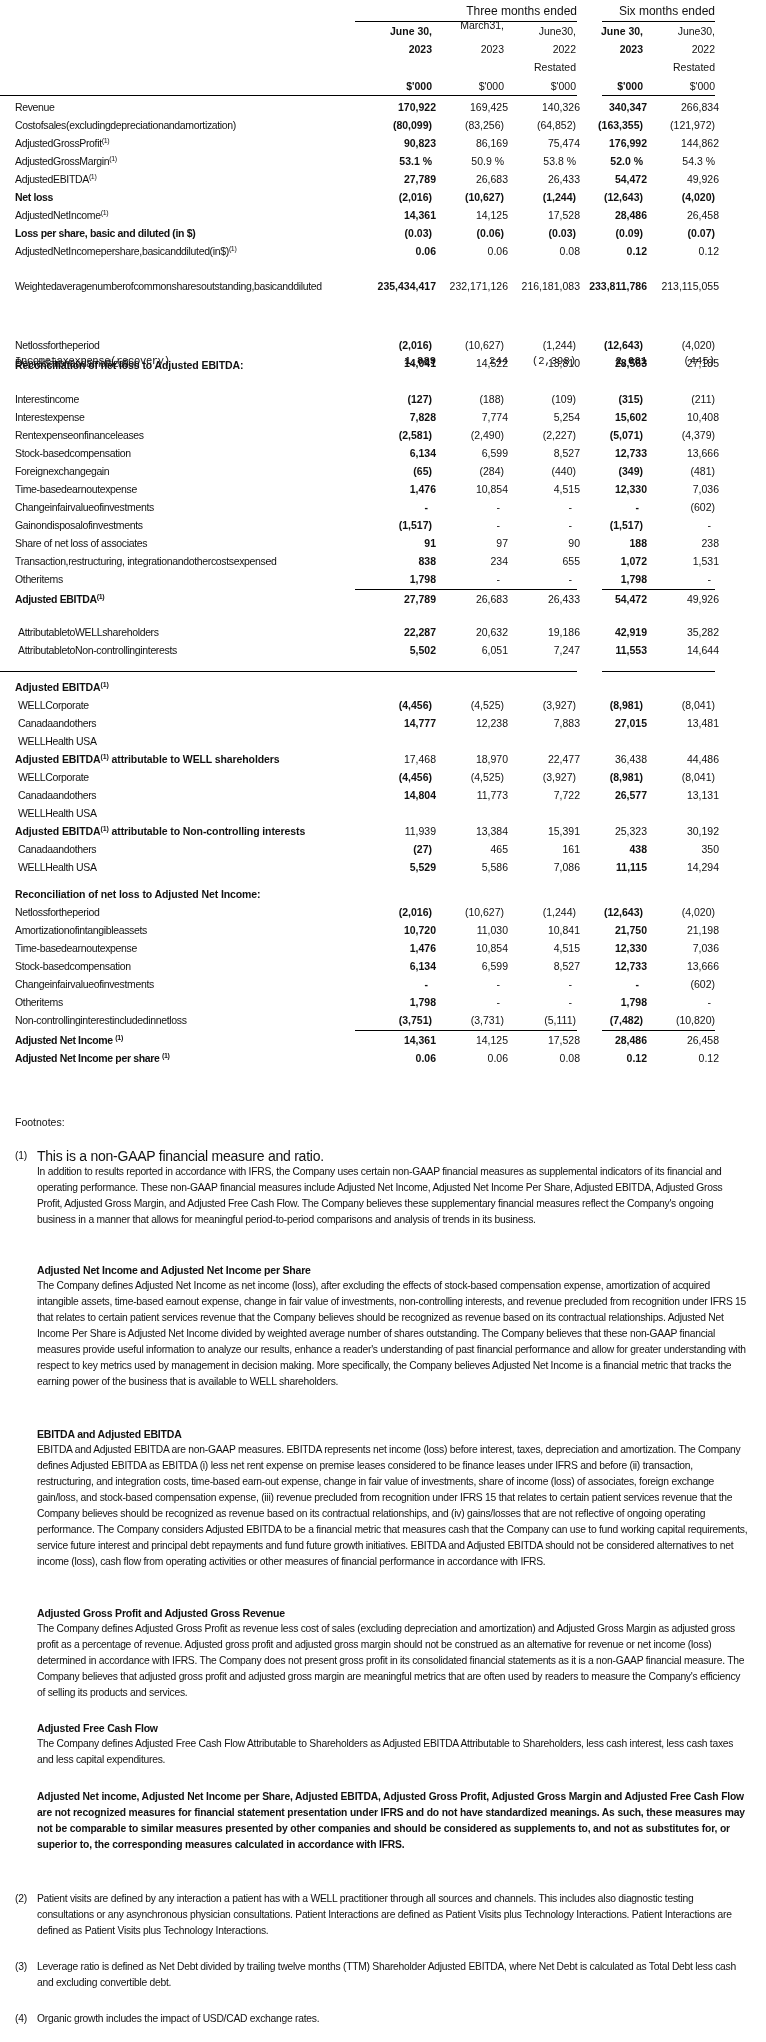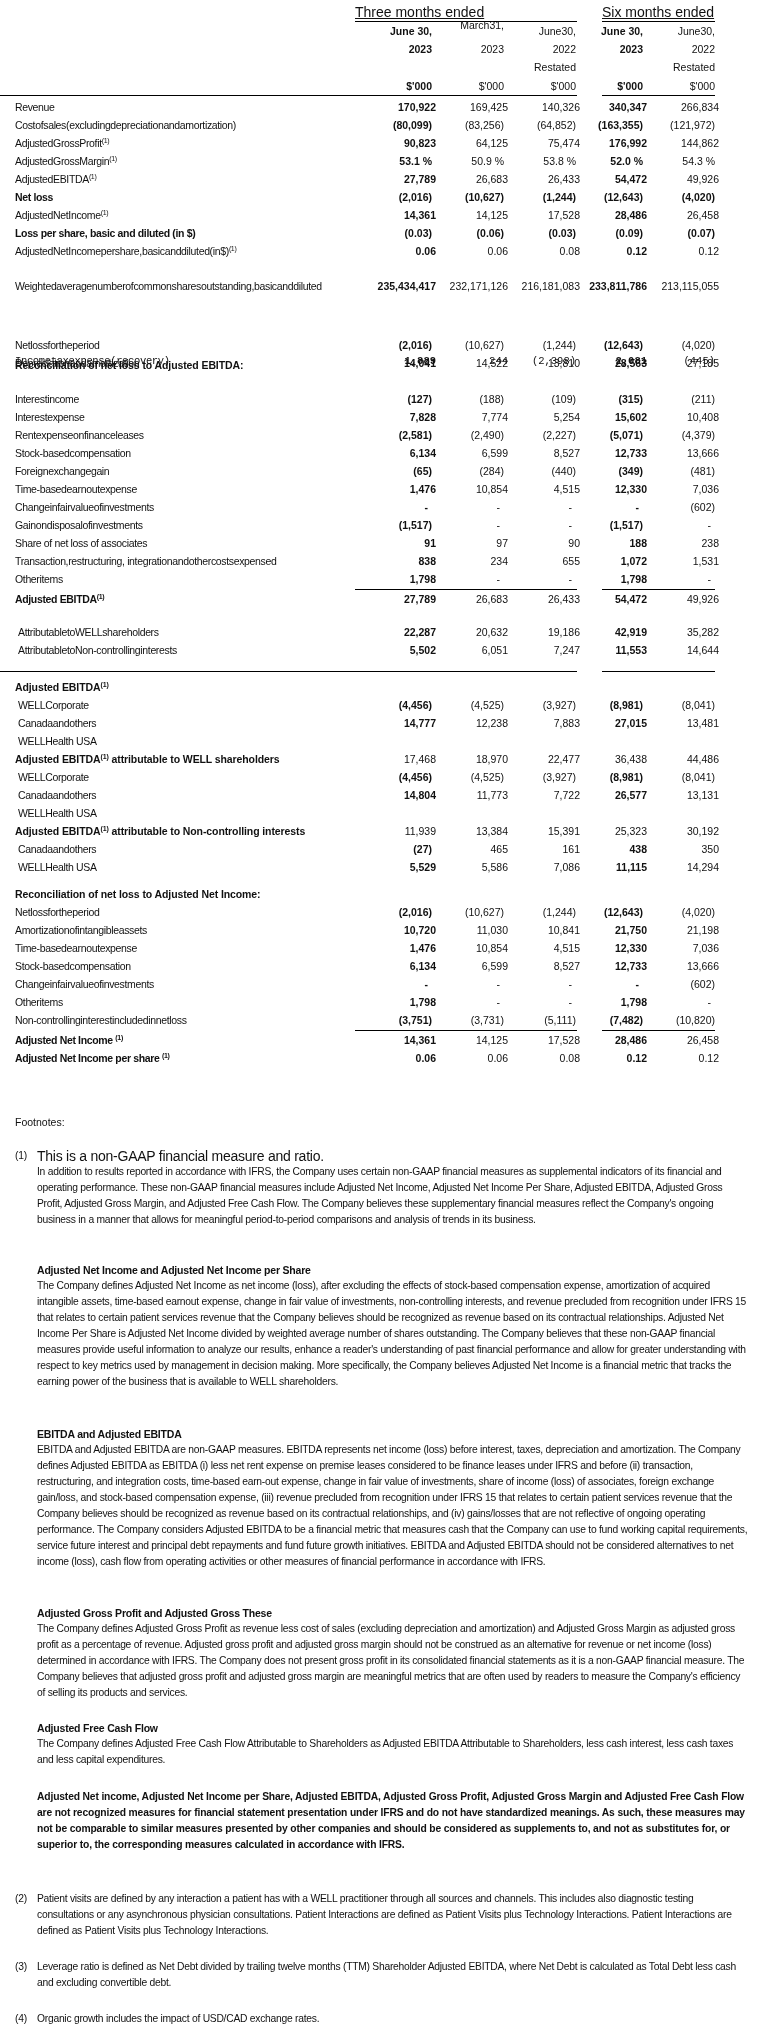--- a/index.html
+++ b/index.html
@@ -27,21 +27,21 @@
   .c3 { right: 190px; }   
   .c4 { right: 123px; }   
   .c5 { right: 51px; }    
   .c.paren.c1 { right: 330px; }
   .c.paren.c2 { right: 258px; }
   .c.paren.c3 { right: 186px; }
   .c.paren.c4 { right: 119px; }
   .c.paren.c5 { right: 47px; }
   sup { font-size: 7px; vertical-align: 4px; line-height: 0; }
 
-  .hdr { position: absolute; font-size: 14px; text-align: left; text-decoration: underline; }
+  .hdr { position: absolute; font-size: 12px; text-align: right; }
   .hline { position: absolute; height: 0; border-top: 1.5px solid #000; }
 
   
   .fn-title { position: absolute; left: 15px; top: 1116px; font-size: 10.5px; }
   .fn { position: absolute; left: 15px; width: 735px; font-size: 10.3px; line-height: 16px; letter-spacing: -0.25px; }
   .fn .num { position: absolute; left: 0; top: 0; }
   .fn .body { position: absolute; left: 22px; width: 712px; }
   .fn .body p { margin: 0; }
   .fn .sub-title { font-weight: bold; font-size: 10.5px; letter-spacing: -0.2px; }
   .fn .bold-para { font-weight: bold; letter-spacing: -0.15px; }
@@ -96,21 +96,21 @@
           <span class="lbl"><span>Costofsales(excludingdepreciationandamortization)</span></span>
           <span class="c c1 b">(80,099)</span>
           <span class="c c2">(83,256)</span>
           <span class="c c3">(64,852)</span>
           <span class="c c4 b">(163,355)</span>
           <span class="c c5">(121,972)</span>
         </div>
         <div class="row" style="top: 134px;">
           <span class="lbl"><span>AdjustedGrossProfit</span><sup>(1)</sup></span>
           <span class="c c1 b paren">90,823</span>
-          <span class="c c2 paren">64,125</span>
+          <span class="c c2 paren">86,169</span>
           <span class="c c3 paren">75,474</span>
           <span class="c c4 b paren">176,992</span>
           <span class="c c5 paren">144,862</span>
         </div>
         <div class="row" style="top: 152px;">
           <span class="lbl"><span>AdjustedGrossMargin</span><sup>(1)</sup></span>
           <span class="c c1 b">53.1 %</span>
           <span class="c c2">50.9 %</span>
           <span class="c c3">53.8 %</span>
           <span class="c c4 b">52.0 %</span>
@@ -494,21 +494,21 @@
 
   <div class="fn" style="top:1426px;">
     <div class="body">
       <p class="sub-title">EBITDA and Adjusted EBITDA</p>
       <p>EBITDA and Adjusted EBITDA are non-GAAP measures. EBITDA represents net income (loss) before interest, taxes, depreciation and amortization. The Company defines Adjusted EBITDA as EBITDA (i) less net rent expense on premise leases considered to be finance leases under IFRS and before (ii) transaction, restructuring, and integration costs, time-based earn-out expense, change in fair value of investments, share of income (loss) of associates, foreign exchange gain/loss, and stock-based compensation expense, (iii) revenue precluded from recognition under IFRS 15 that relates to certain patient services revenue that the Company believes should be recognized as revenue based on its contractual relationships, and (iv) gains/losses that are not reflective of ongoing operating performance. The Company considers Adjusted EBITDA to be a financial metric that measures cash that the Company can use to fund working capital requirements, service future interest and principal debt repayments and fund future growth initiatives. EBITDA and Adjusted EBITDA should not be considered alternatives to net income (loss), cash flow from operating activities or other measures of financial performance in accordance with IFRS.</p>
     </div>
   </div>
 
   <div class="fn" style="top:1605px;">
     <div class="body">
-      <p class="sub-title">Adjusted Gross Profit and Adjusted Gross These</p>
+      <p class="sub-title">Adjusted Gross Profit and Adjusted Gross Revenue</p>
       <p>The Company defines Adjusted Gross Profit as revenue less cost of sales (excluding depreciation and amortization) and Adjusted Gross Margin as adjusted gross profit as a percentage of revenue. Adjusted gross profit and adjusted gross margin should not be construed as an alternative for revenue or net income (loss) determined in accordance with IFRS. The Company does not present gross profit in its consolidated financial statements as it is a non-GAAP financial measure. The Company believes that adjusted gross profit and adjusted gross margin are meaningful metrics that are often used by readers to measure the Company's efficiency of selling its products and services.</p>
     </div>
   </div>
 
   <div class="fn" style="top:1720px;">
     <div class="body">
       <p class="sub-title">Adjusted Free Cash Flow</p>
       <p>The Company defines Adjusted Free Cash Flow Attributable to Shareholders as Adjusted EBITDA Attributable to Shareholders, less cash interest, less cash taxes and less capital expenditures.</p>
     </div>
   </div>

